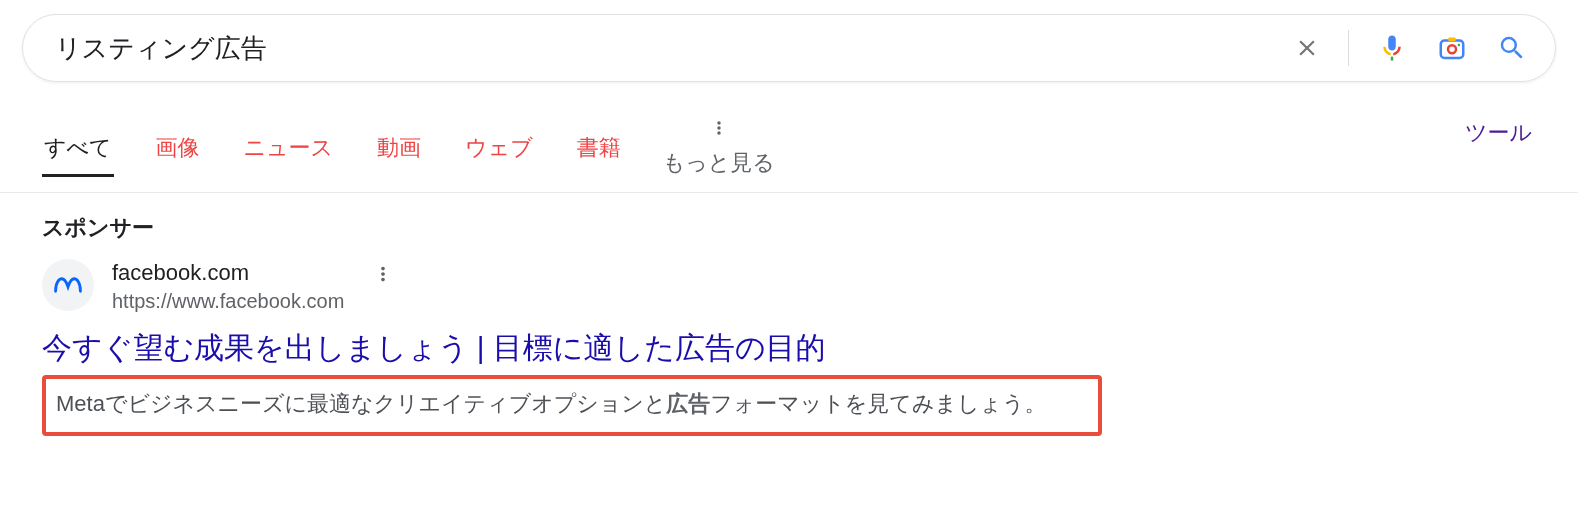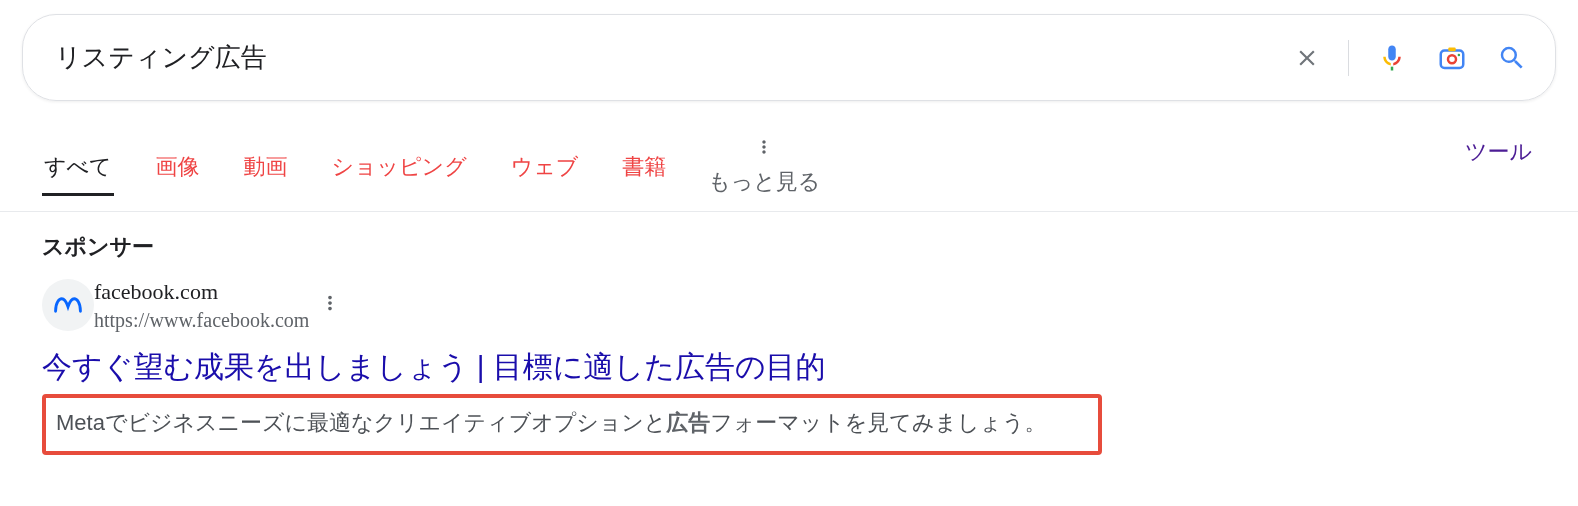--- a/index.html
+++ b/index.html
@@ -6,21 +6,21 @@
   body {
     margin: 0;
     padding: 0;
     font-family: Arial, "Hiragino Sans", "Hiragino Kaku Gothic ProN", Meiryo, sans-serif;
     background: #fff;
     color: #202124;
     width: 1578px;
   }
   .search-bar {
     margin: 14px 22px 0 22px;
-    height: 87px;
+    height: 68px;
     border: 1px solid #dfe1e5;
     border-radius: 34px;
     display: flex;
     align-items: center;
     padding: 0 24px 0 30px;
     box-shadow: 0 1px 3px rgba(32,33,36,0.08);
   }
   .search-input {
     flex: 1;
     border: none;
@@ -94,23 +94,22 @@
     padding: 20px 0 0 42px;
   }
   .sponsor-label {
     font-size: 22px;
     font-weight: 700;
     color: #202124;
     margin-bottom: 16px;
   }
   .result-head {
     display: flex;
-    align-items: center;
+    gap: 18px;
     margin-bottom: 14px;
-    font-family: Liberation Serif, serif;
   }
   .favicon {
     width: 52px;
     height: 52px;
     border-radius: 50%;
     background: #f1f3f4;
     display: flex;
     align-items: center;
     justify-content: center;
   }
@@ -176,22 +175,22 @@
           <path fill="#4285f4" d="M15.5 14h-.79l-.28-.27A6.471 6.471 0 0 0 16 9.5 6.5 6.5 0 1 0 9.5 16c1.61 0 3.09-.59 4.23-1.57l.27.28v.79l5 4.99L20.49 19l-4.99-5zm-6 0C7.01 14 5 11.99 5 9.5S7.01 5 9.5 5 14 7.01 14 9.5 11.99 14 9.5 14z"></path>
         </svg>
     </div>
   </div>
 </div>
 
 <div class="tabs-row">
   <div class="tabs">
     <div class="tab active">すべて</div>
     <div class="tab">画像</div>
+    <div class="tab">ニュース</div>
     <div class="tab">動画</div>
-    <div class="tab">ショッピング</div>
     <div class="tab">ウェブ</div>
     <div class="tab">書籍</div>
     <div class="more">
       <svg width="20" height="20" viewBox="0 0 24 24">
           <path fill="#5f6368" d="M12 8c1.1 0 2-.9 2-2s-.9-2-2-2-2 .9-2 2 .9 2 2 2zm0 2c-1.1 0-2 .9-2 2s.9 2 2 2 2-.9 2-2-.9-2-2-2zm0 6c-1.1 0-2 .9-2 2s.9 2 2 2 2-.9 2-2-.9-2-2-2z"></path>
         </svg>
       <span>もっと見る</span>
     </div>
   </div>
   <div class="tools">ツール</div>

